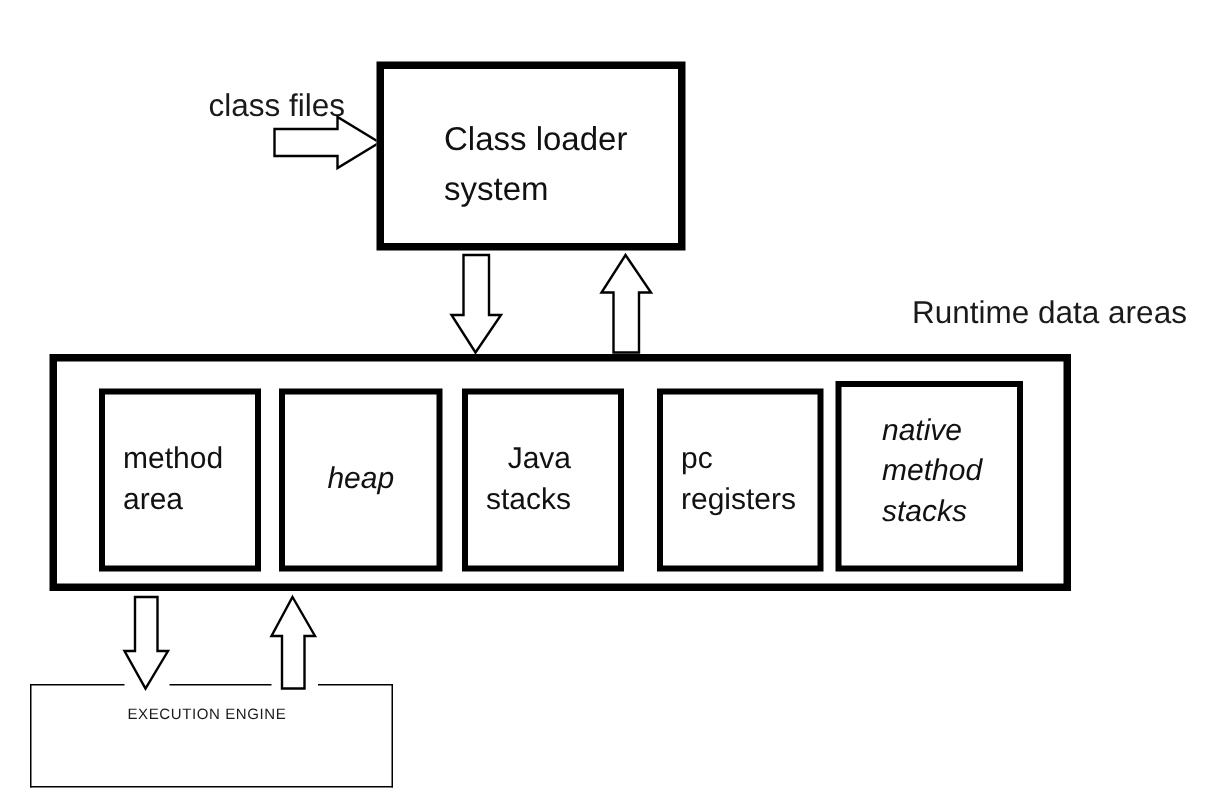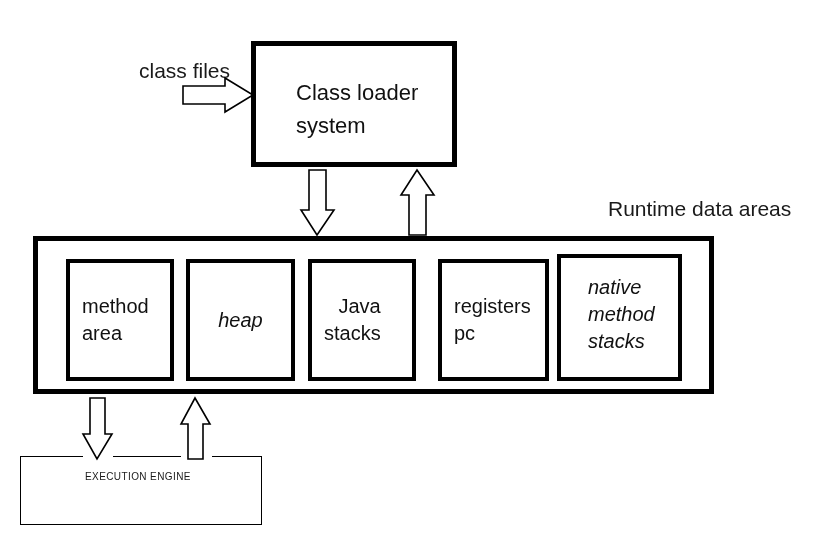--- a/index.html
+++ b/index.html
@@ -165,22 +165,22 @@
 
     <div class="inner-box" style="left:270px; top:18px; width:108px; height:122px;text-align:right;">
       <div class="box-text label-tl">
         <div>Java</div>
         <div>stacks</div>
       </div>
     </div>
 
     <div class="inner-box" style="left:400px; top:18px; width:111px; height:122px;">
       <div class="box-text label-tl">
+        <div>pc</div>
         <div>registers</div>
-        <div>pc</div>
       </div>
     </div>
 
     <div class="inner-box" style="left:519px; top:13px; width:125px; height:127px;">
       <div class="box-text label-top">
         <div>native</div>
         <div>method</div>
         <div>stacks</div>
       </div>
     </div>

